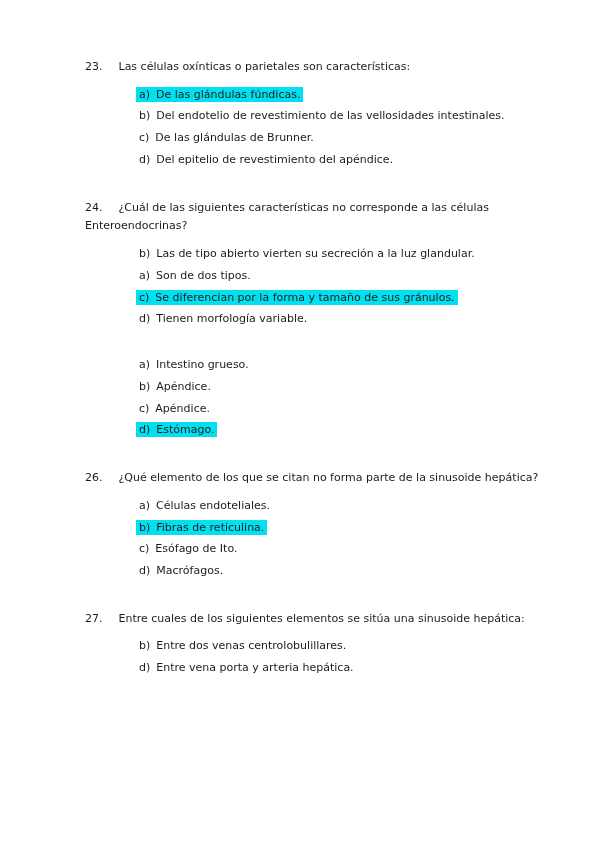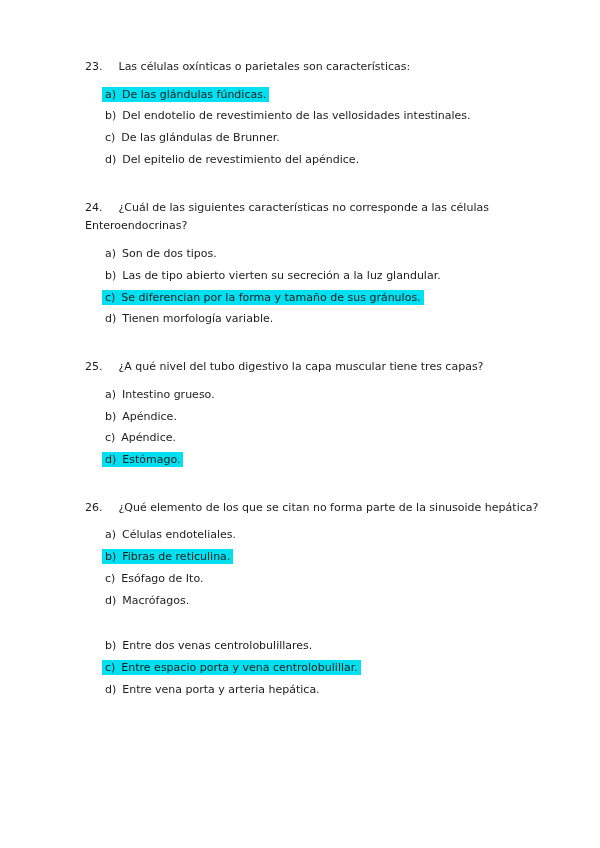--- a/index.html
+++ b/index.html
@@ -9,67 +9,66 @@
     overflow:hidden;
     font-family:"DejaVu Sans", sans-serif;
     font-size:11px;
     color:#1c1c1c;
     padding:58px 49px 0 85px;
   }
   .question { margin-bottom:32px; }
   .q-header { line-height:1.7; }
   .q-num { margin-right:16px; }
   .options { margin-top:11px; padding-left:20px; }
-  .option { line-height:1.25; margin-bottom:8px; }
+  .option { line-height:1.25; margin-bottom:8px;margin-left:34px; }
   .opt-inner { margin:0 -3px; padding:1px 3px; }
   .opt-label { padding-right:6px; }
   .hl { background:var(--hl, #00e0f0); }
 </style>
 </head>
 <body style="--hl: #00e0f0; background: rgb(255, 255, 255); color: rgb(28, 28, 28);">
 
 <section class="question">
   <p class="q-header"><span class="q-num">23.</span><span>Las células oxínticas o parietales son características:</span></p>
   <div class="options">
     <p class="option"><span class="opt-inner hl"><span class="opt-label">a)</span><span>De las glándulas fúndicas.</span></span></p>
     <p class="option"><span class="opt-inner"><span class="opt-label">b)</span><span>Del endotelio de revestimiento de las vellosidades intestinales.</span></span></p>
     <p class="option"><span class="opt-inner"><span class="opt-label">c)</span><span>De las glándulas de Brunner.</span></span></p>
     <p class="option"><span class="opt-inner"><span class="opt-label">d)</span><span>Del epitelio de revestimiento del apéndice.</span></span></p>
   </div>
 </section>
 
 <section class="question">
   <p class="q-header"><span class="q-num">24.</span><span>¿Cuál de las siguientes características no corresponde a las células Enteroendocrinas?</span></p>
   <div class="options">
+    <p class="option"><span class="opt-inner"><span class="opt-label">b)</span><span>Las de tipo abierto vierten su secreción a la luz glandular.</span></span></p>
     <p class="option"><span class="opt-inner"><span class="opt-label">a)</span><span>Son de dos tipos.</span></span></p>
-    <p class="option"><span class="opt-inner"><span class="opt-label">b)</span><span>Las de tipo abierto vierten su secreción a la luz glandular.</span></span></p>
     <p class="option"><span class="opt-inner hl"><span class="opt-label">c)</span><span>Se diferencian por la forma y tamaño de sus gránulos.</span></span></p>
     <p class="option"><span class="opt-inner"><span class="opt-label">d)</span><span>Tienen morfología variable.</span></span></p>
   </div>
 </section>
 
 <section class="question">
-  <p class="q-header"><span class="q-num">25.</span><span>¿A qué nivel del tubo digestivo la capa muscular tiene tres capas?</span></p>
   <div class="options">
     <p class="option"><span class="opt-inner"><span class="opt-label">a)</span><span>Intestino grueso.</span></span></p>
     <p class="option"><span class="opt-inner"><span class="opt-label">b)</span><span>Apéndice.</span></span></p>
     <p class="option"><span class="opt-inner"><span class="opt-label">c)</span><span>Apéndice.</span></span></p>
     <p class="option"><span class="opt-inner hl"><span class="opt-label">d)</span><span>Estómago.</span></span></p>
   </div>
 </section>
 
 <section class="question">
   <p class="q-header"><span class="q-num">26.</span><span>¿Qué elemento de los que se citan no forma parte de la sinusoide hepática?</span></p>
   <div class="options">
     <p class="option"><span class="opt-inner"><span class="opt-label">a)</span><span>Células endoteliales.</span></span></p>
     <p class="option"><span class="opt-inner hl"><span class="opt-label">b)</span><span>Fibras de reticulina.</span></span></p>
     <p class="option"><span class="opt-inner"><span class="opt-label">c)</span><span>Esófago de Ito.</span></span></p>
     <p class="option"><span class="opt-inner"><span class="opt-label">d)</span><span>Macrófagos.</span></span></p>
   </div>
 </section>
 
 <section class="question">
+  <p class="q-header"><span class="q-num">27.</span><span>Entre cuales de los siguientes elementos se sitúa una sinusoide hepática:</span></p>
   <div class="options">
     <p class="option"><span class="opt-inner"><span class="opt-label">b)</span><span>Entre dos venas centrolobulillares.</span></span></p>
-    <p class="option"><span class="opt-inner hl"><span class="opt-label">c)</span><span>Entre espacio porta y vena centrolobulillar.</span></span></p>
     <p class="option"><span class="opt-inner"><span class="opt-label">d)</span><span>Entre vena porta y arteria hepática.</span></span></p>
   </div>
 </section>
 
 </body></html>

